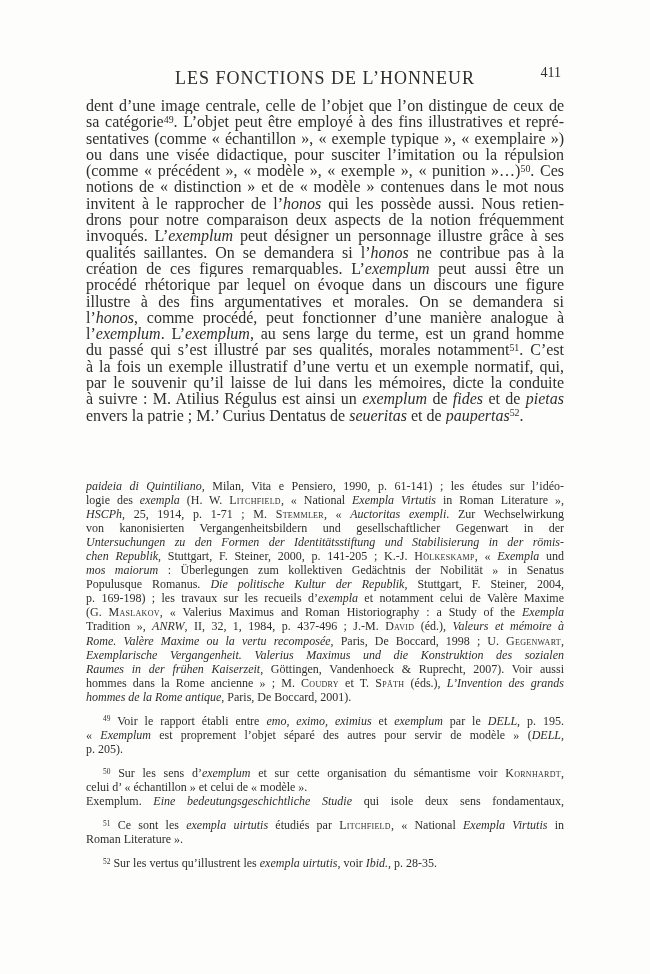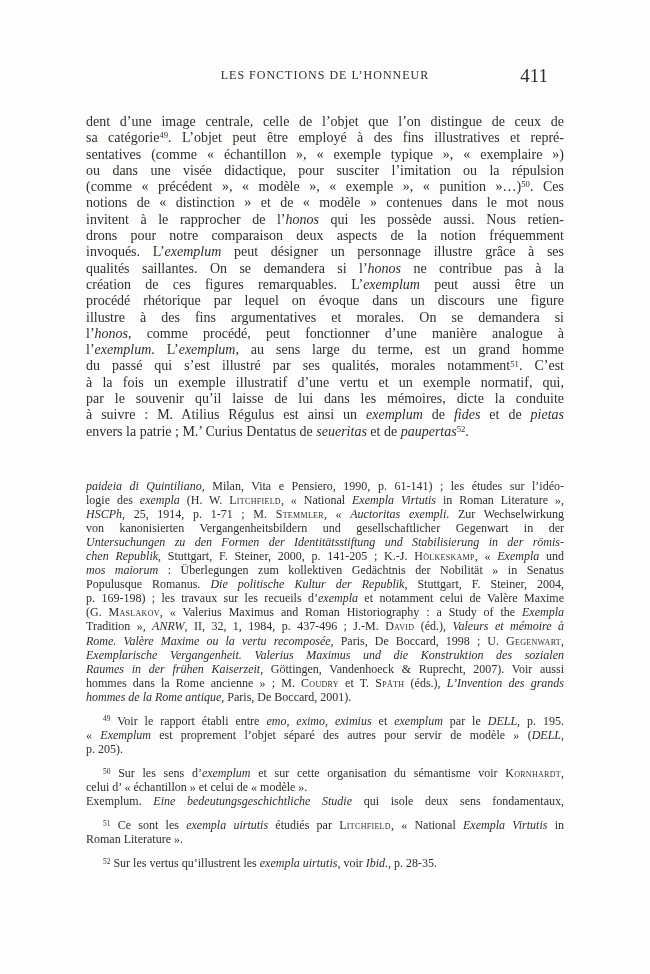--- a/index.html
+++ b/index.html
@@ -22,35 +22,35 @@
     left: 86px;
     width: 478px;
     height: 18px;
   }
   .runhead .title {
     position: absolute;
     left: 0;
     right: 0;
     top: 2px;
     text-align: center;
-    font-size: 12px;
+    font-size: 18px;
     letter-spacing: 1px;
   }
   .runhead .pageno {
     position: absolute;
-    right: 16px;
+    right: 3px;
     top: -1px;
-    font-size: 19px;
+    font-size: 14px;
   }
   .body-text {
     position: absolute;
-    top: 114px;
+    top: 98px;
     left: 86px;
     width: 478px;
-    font-size: 14px;
+    font-size: 16px;
   }
   .body-text .line {
     height: 16.3px;
     line-height: 16.3px;
   }
   .fnotes {
     position: absolute;
     top: 479px;
     left: 86px;
     width: 478px;

